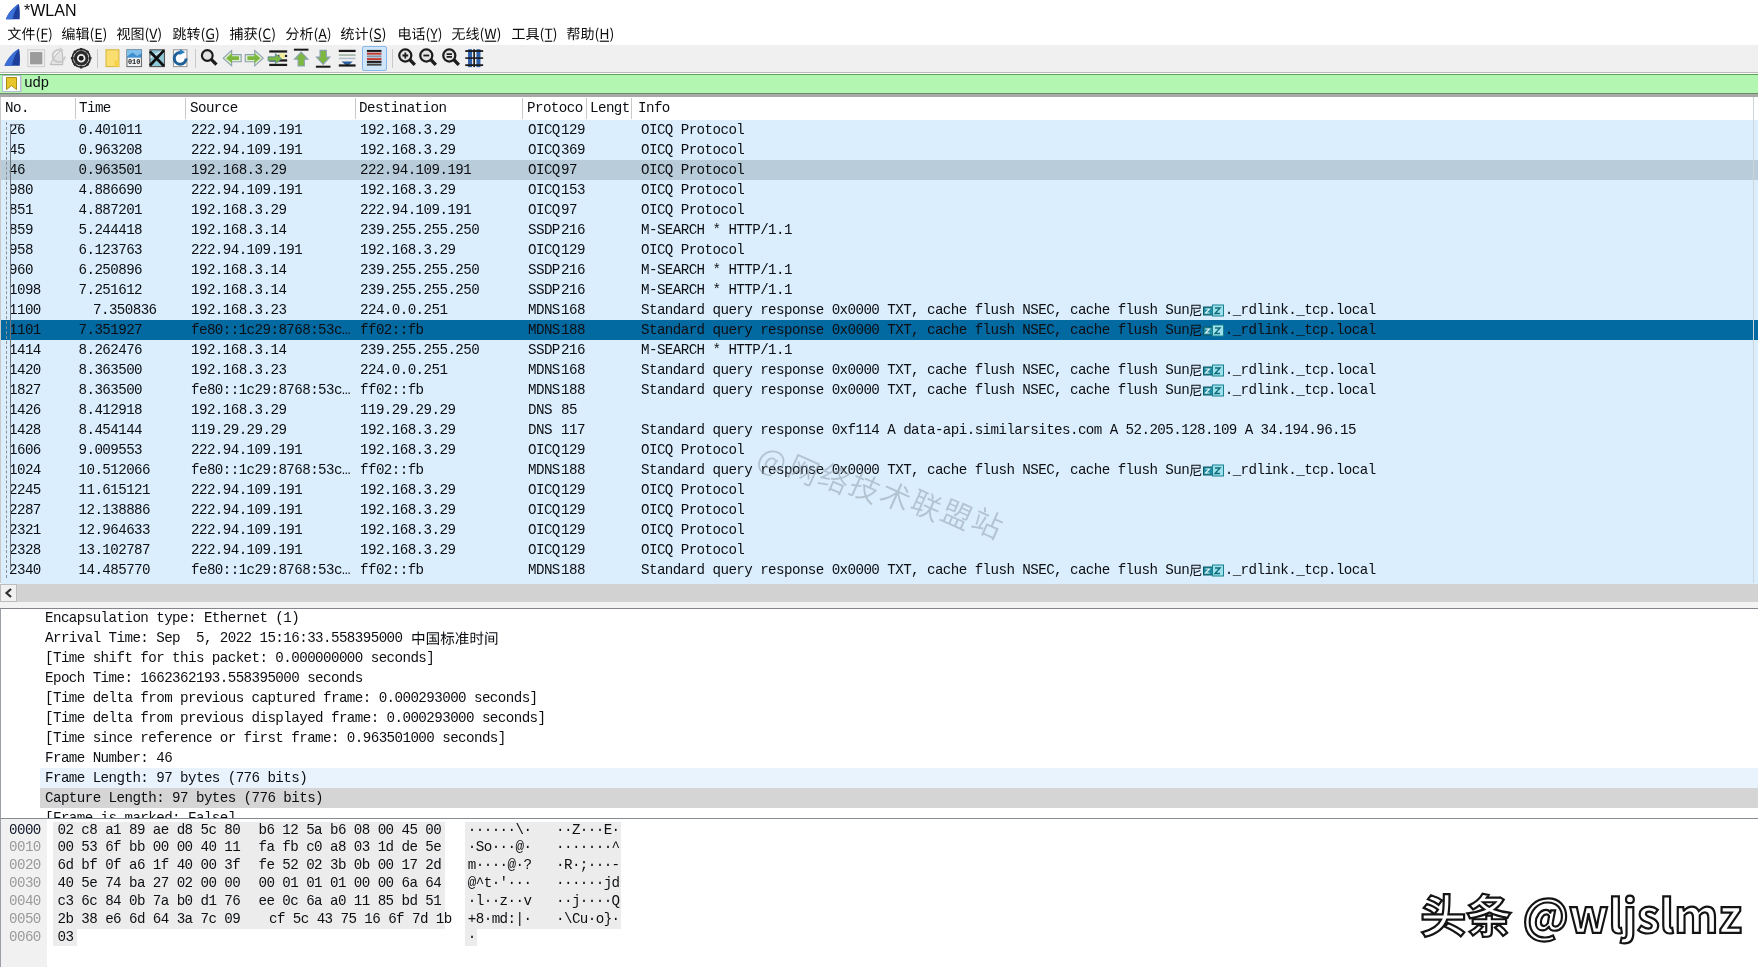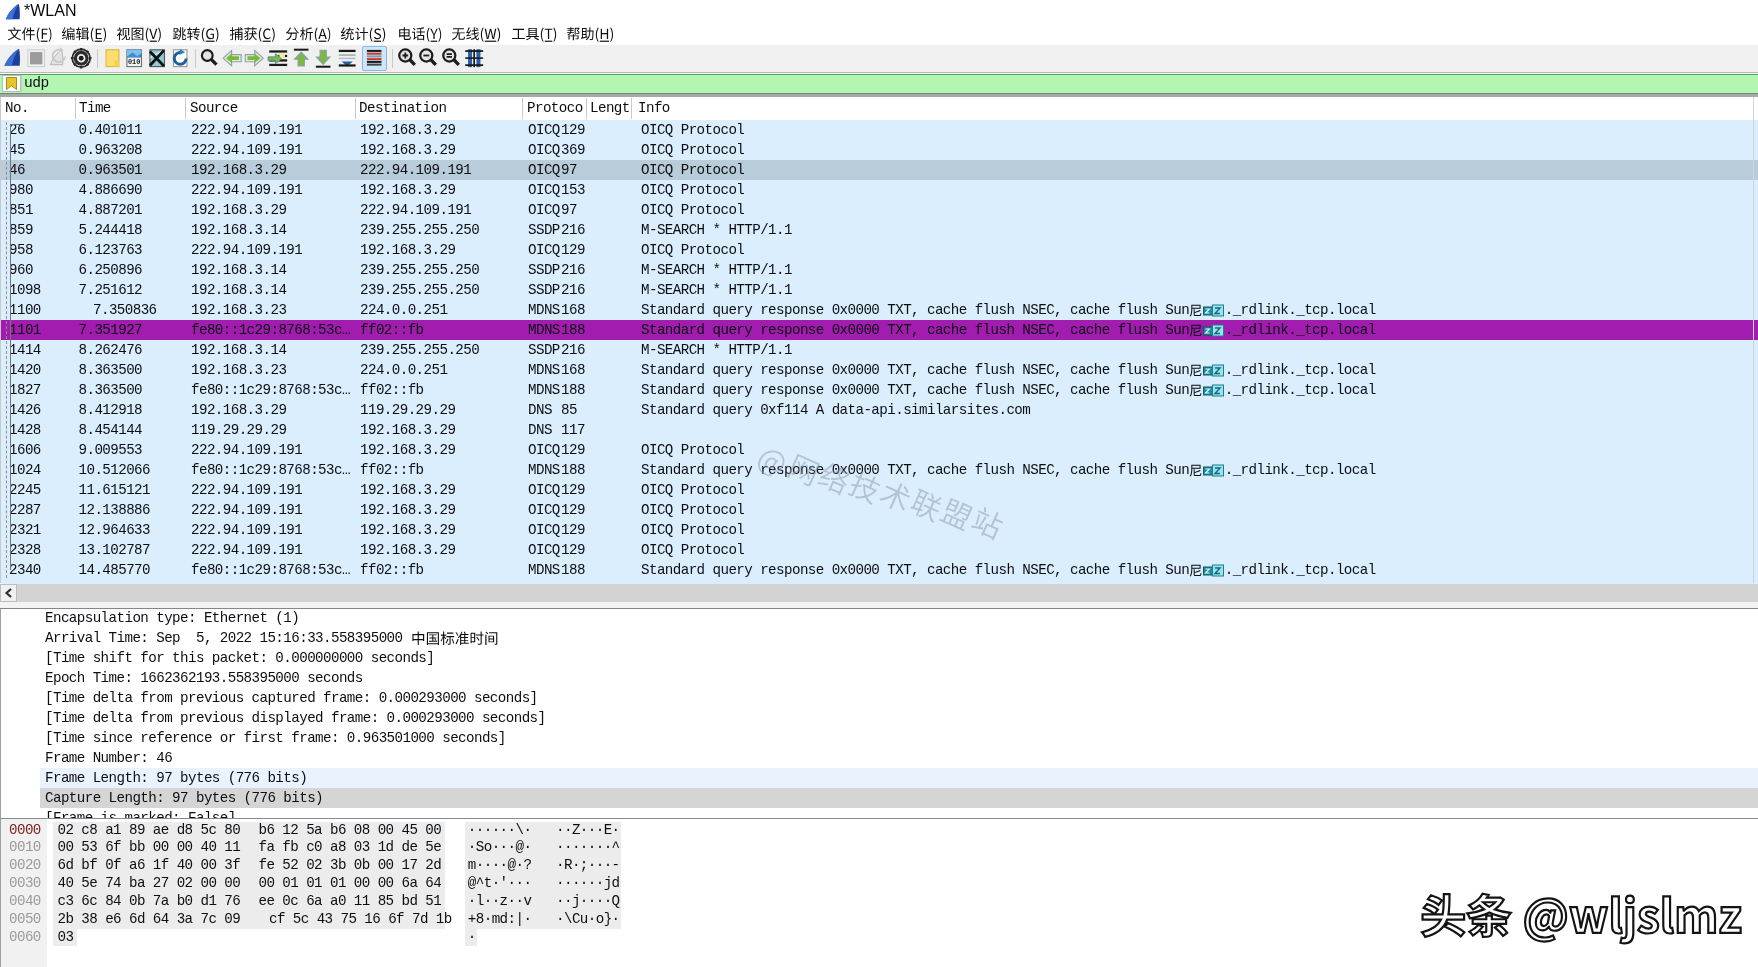--- a/index.html
+++ b/index.html
@@ -289,21 +289,21 @@
       <path d="M2.3 -10.7V-7.0C2.3 -4.8 2.2 -1.6 0.8 0.6C1.0 0.7 1.5 0.9 1.7 1.1C3.1 -1.2 3.3 -4.5 3.3 -6.8H11.6V-10.7ZM3.3 -9.7H10.6V-7.8H3.3ZM10.9 -5.4C9.6 -4.8 7.6 -4.0 5.7 -3.3V-6.2H4.7V-1.1C4.7 0.2 5.2 0.5 6.9 0.5C7.3 0.5 10.0 0.5 10.4 0.5C11.9 0.5 12.3 -0.0 12.4 -2.0C12.1 -2.0 11.7 -2.2 11.5 -2.4C11.4 -0.7 11.2 -0.4 10.4 -0.4C9.7 -0.4 7.4 -0.4 6.9 -0.4C5.9 -0.4 5.7 -0.6 5.7 -1.1V-2.4C7.7 -3.1 9.9 -3.9 11.6 -4.5Z" fill="#0c0e12"></path>
     </svg>
     <svg class="abs" style="left:1201.7px;top:3.5px" width="21" height="14" viewBox="0 0 21 14">
       <rect x="0.5" y="3" width="9" height="8" fill="#1f8ba0" stroke="#0b5a66"></rect>
       <path d="M2.5,5 h4 l-4,4 h4" stroke="#e8f8fa" stroke-width="1.1" fill="none"></path>
       <rect x="9.5" y="1" width="11" height="11" fill="#9fe0ec" stroke="#17818f"></rect>
       <path d="M12,4 h5 l-5,5.5 h5" stroke="#0f6d7a" stroke-width="1.4" fill="none"></path>
     </svg>
     <div class="cell mono" style="left:1223.7px">._rdlink._tcp.local</div>
   </div>
-<div class="row" style="top:320px;background:#a21caf">
+<div class="row" style="top:320px;background:#0369a1">
     <div class="cell mono r" style="left:8px;width:63px">1101</div>
     <div class="cell mono" style="left:77.5px">7.351927</div>
     <div class="cell mono" style="left:190px">fe80::1c29:8768:53c…</div>
     <div class="cell mono" style="left:359px">ff02::fb</div>
     <div class="cell mono" style="left:527px">MDNS</div>
     <div class="cell mono r" style="left:560px;width:68px">188</div>
     <div class="cell mono" style="left:640px">Standard query response 0x0000 TXT, cache flush NSEC, cache flush Sun</div>
     <svg class="abs" style="left:1187.7px;top:1.6px" width="15" height="18" viewBox="0 -13.5 15 18">
       <path d="M2.3 -10.7V-7.0C2.3 -4.8 2.2 -1.6 0.8 0.6C1.0 0.7 1.5 0.9 1.7 1.1C3.1 -1.2 3.3 -4.5 3.3 -6.8H11.6V-10.7ZM3.3 -9.7H10.6V-7.8H3.3ZM10.9 -5.4C9.6 -4.8 7.6 -4.0 5.7 -3.3V-6.2H4.7V-1.1C4.7 0.2 5.2 0.5 6.9 0.5C7.3 0.5 10.0 0.5 10.4 0.5C11.9 0.5 12.3 -0.0 12.4 -2.0C12.1 -2.0 11.7 -2.2 11.5 -2.4C11.4 -0.7 11.2 -0.4 10.4 -0.4C9.7 -0.4 7.4 -0.4 6.9 -0.4C5.9 -0.4 5.7 -0.6 5.7 -1.1V-2.4C7.7 -3.1 9.9 -3.9 11.6 -4.5Z" fill="#0c0e12"></path>
     </svg>
@@ -362,29 +362,29 @@
     </svg>
     <div class="cell mono" style="left:1223.7px">._rdlink._tcp.local</div>
   </div>
 <div class="row" style="top:400px;background:#dbeefd">
     <div class="cell mono r" style="left:8px;width:63px">1426</div>
     <div class="cell mono" style="left:77.5px">8.412918</div>
     <div class="cell mono" style="left:190px">192.168.3.29</div>
     <div class="cell mono" style="left:359px">119.29.29.29</div>
     <div class="cell mono" style="left:527px">DNS</div>
     <div class="cell mono r" style="left:560px;width:68px">85</div>
-    <div class="cell mono" style="left:640px">Standard query 0xf114 A data-api.similarsites.com</div>
   </div>
 <div class="row" style="top:420px;background:#dbeefd">
     <div class="cell mono r" style="left:8px;width:63px">1428</div>
     <div class="cell mono" style="left:77.5px">8.454144</div>
     <div class="cell mono" style="left:190px">119.29.29.29</div>
     <div class="cell mono" style="left:359px">192.168.3.29</div>
     <div class="cell mono" style="left:527px">DNS</div>
     <div class="cell mono r" style="left:560px;width:68px">117</div>
+    <div class="cell mono" style="left:640px">Standard query response 0xf114 A data-api.similarsites.com A 52.205.128.109 A 34.194.96.15</div>
   </div>
 <div class="row" style="top:440px;background:#dbeefd">
     <div class="cell mono r" style="left:8px;width:63px">1606</div>
     <div class="cell mono" style="left:77.5px">9.009553</div>
     <div class="cell mono" style="left:190px">222.94.109.191</div>
     <div class="cell mono" style="left:359px">192.168.3.29</div>
     <div class="cell mono" style="left:527px">OICQ</div>
     <div class="cell mono r" style="left:560px;width:68px">129</div>
     <div class="cell mono" style="left:640px">OICQ Protocol</div>
   </div>
@@ -489,21 +489,21 @@
 <div class="mono abs" style="left:45px;top:768px;line-height:20px">Frame Length: 97 bytes (776 bits)</div>
 <div class="mono abs" style="left:45px;top:788px;line-height:20px">Capture Length: 97 bytes (776 bits)</div>
 <div class="mono abs" style="left:45px;top:808px;line-height:20px">[Frame is marked: False]</div>
 <svg class="abs" style="left:410.8px;top:628.6px" width="90" height="20" viewBox="0 -14.60 90 19.71">
     <path d="M6.7 -12.3V-9.7H1.4V-2.7H2.5V-3.6H6.7V1.2H7.8V-3.6H12.0V-2.8H13.2V-9.7H7.8V-12.3ZM2.5 -4.7V-8.6H6.7V-4.7ZM12.0 -4.7H7.8V-8.6H12.0Z M23.2 -4.7C23.8 -4.2 24.4 -3.5 24.7 -3.0L25.4 -3.5C25.1 -3.9 24.5 -4.6 24.0 -5.1ZM17.9 -2.9V-1.9H25.9V-2.9H22.3V-5.3H25.3V-6.3H22.3V-8.4H25.6V-9.3H18.1V-8.4H21.3V-6.3H18.5V-5.3H21.3V-2.9ZM15.9 -11.6V1.2H17.0V0.4H26.8V1.2H27.9V-11.6ZM17.0 -0.6V-10.6H26.8V-0.6Z M36.0 -11.2V-10.1H42.4V-11.2ZM40.6 -4.7C41.3 -3.3 41.9 -1.4 42.2 -0.2L43.2 -0.6C42.9 -1.8 42.2 -3.6 41.5 -5.0ZM36.4 -5.0C36.0 -3.4 35.3 -1.9 34.5 -0.8C34.8 -0.7 35.2 -0.4 35.4 -0.3C36.2 -1.4 36.9 -3.1 37.4 -4.8ZM35.4 -7.7V-6.6H38.5V-0.3C38.5 -0.1 38.4 -0.0 38.2 0.0C38.0 0.0 37.3 0.0 36.6 -0.0C36.7 0.3 36.9 0.8 36.9 1.1C37.9 1.1 38.6 1.1 39.0 0.9C39.5 0.7 39.6 0.4 39.6 -0.2V-6.6H43.2V-7.7ZM32.1 -12.3V-9.2H29.9V-8.1H31.9C31.4 -6.3 30.5 -4.2 29.6 -3.1C29.8 -2.9 30.0 -2.4 30.2 -2.1C30.9 -3.1 31.6 -4.6 32.1 -6.2V1.2H33.2V-6.5C33.7 -5.8 34.3 -4.9 34.6 -4.4L35.2 -5.3C34.9 -5.7 33.7 -7.3 33.2 -7.8V-8.1H35.2V-9.2H33.2V-12.3Z M44.5 -11.2C45.2 -10.1 46.1 -8.7 46.5 -7.9L47.5 -8.4C47.1 -9.3 46.2 -10.6 45.4 -11.6ZM44.5 -0.0 45.6 0.5C46.3 -0.9 47.1 -2.8 47.7 -4.4L46.7 -4.9C46.1 -3.2 45.2 -1.2 44.5 -0.0ZM50.2 -5.8H53.2V-3.8H50.2ZM50.2 -6.7V-8.7H53.2V-6.7ZM52.7 -11.8C53.1 -11.1 53.5 -10.2 53.7 -9.7H50.4C50.7 -10.4 51.1 -11.1 51.3 -11.9L50.3 -12.1C49.6 -9.9 48.3 -7.7 46.9 -6.3C47.1 -6.1 47.5 -5.8 47.7 -5.5C48.2 -6.1 48.7 -6.7 49.1 -7.4V1.2H50.2V0.1H57.7V-0.9H54.3V-2.9H57.1V-3.8H54.3V-5.8H57.1V-6.7H54.3V-8.7H57.4V-9.7H53.8L54.8 -10.1C54.5 -10.7 54.0 -11.5 53.6 -12.2ZM50.2 -2.9H53.2V-0.9H50.2Z M65.3 -6.6C66.1 -5.5 67.1 -3.9 67.6 -3.0L68.5 -3.6C68.0 -4.5 67.0 -6.0 66.2 -7.1ZM63.1 -5.9V-2.5H60.6V-5.9ZM63.1 -6.8H60.6V-10.0H63.1ZM59.6 -11.0V-0.4H60.6V-1.5H64.2V-11.0ZM69.6 -12.2V-9.3H64.8V-8.3H69.6V-0.5C69.6 -0.2 69.4 -0.1 69.1 -0.1C68.8 -0.1 67.7 -0.1 66.6 -0.1C66.8 0.2 66.9 0.7 67.0 1.0C68.5 1.0 69.4 1.0 69.9 0.8C70.5 0.6 70.7 0.3 70.7 -0.5V-8.3H72.4V-9.3H70.7V-12.2Z M74.3 -9.0V1.2H75.5V-9.0ZM74.5 -11.5C75.2 -10.9 76.0 -10.0 76.3 -9.4L77.2 -10.0C76.9 -10.6 76.1 -11.5 75.4 -12.1ZM78.5 -4.3H82.0V-2.3H78.5ZM78.5 -7.2H82.0V-5.2H78.5ZM77.5 -8.1V-1.4H83.1V-8.1ZM78.1 -11.4V-10.4H85.2V-0.2C85.2 0.0 85.1 0.1 85.0 0.1C84.8 0.1 84.2 0.1 83.6 0.1C83.7 0.4 83.8 0.8 83.9 1.1C84.8 1.1 85.4 1.1 85.8 0.9C86.2 0.7 86.3 0.5 86.3 -0.2V-11.4Z" fill="#0c0e12"></path>
   </svg>
 <div class="abs" style="left:0;top:818px;width:1758px;height:149px;background:#fff;border-top:1px solid #868c94;border-left:1px solid #9aa0a6"></div>
 <div class="abs" style="left:1px;top:819px;width:46px;height:148px;background:#f1f1f1"></div>
 <div class="abs" style="left:53px;top:821.5px;width:392px;height:17.85px;background:#ececec"></div>
 <div class="abs" style="left:465px;top:821.5px;width:156px;height:17.85px;background:#ececec"></div>
-<div class="mono abs" style="left:9px;top:821.5px;line-height:17.85px;color:#7f1d1d">0000</div>
+<div class="mono abs" style="left:9px;top:821.5px;line-height:17.85px;color:#0f172a">0000</div>
 <div class="mono abs" style="left:57.5px;top:821.5px;line-height:17.85px">02 c8 a1 89 ae d8 5c 80</div>
 <div class="mono abs" style="left:258.5px;top:821.5px;line-height:17.85px">b6 12 5a b6 08 00 45 00</div>
 <div class="mono abs" style="left:467.8px;top:821.5px;line-height:17.85px">······\·</div>
 <div class="mono abs" style="left:556px;top:821.5px;line-height:17.85px">··Z···E·</div>
 <div class="abs" style="left:53px;top:839.4px;width:392px;height:17.85px;background:#ececec"></div>
 <div class="abs" style="left:465px;top:839.4px;width:156px;height:17.85px;background:#ececec"></div>
 <div class="mono abs" style="left:9px;top:839.4px;line-height:17.85px;color:#9a9a9a">0010</div>
 <div class="mono abs" style="left:57.5px;top:839.4px;line-height:17.85px">00 53 6f bb 00 00 40 11</div>
 <div class="mono abs" style="left:258.5px;top:839.4px;line-height:17.85px">fa fb c0 a8 03 1d de 5e</div>
 <div class="mono abs" style="left:467.8px;top:839.4px;line-height:17.85px">·So···@·</div>

